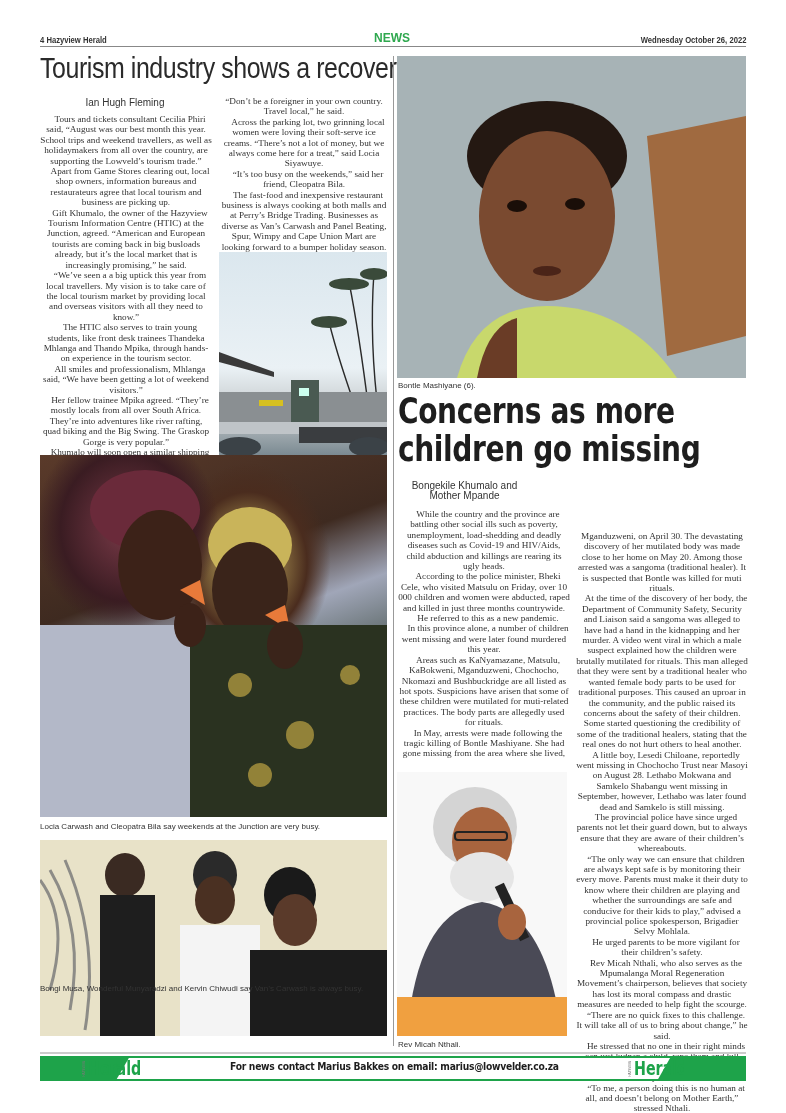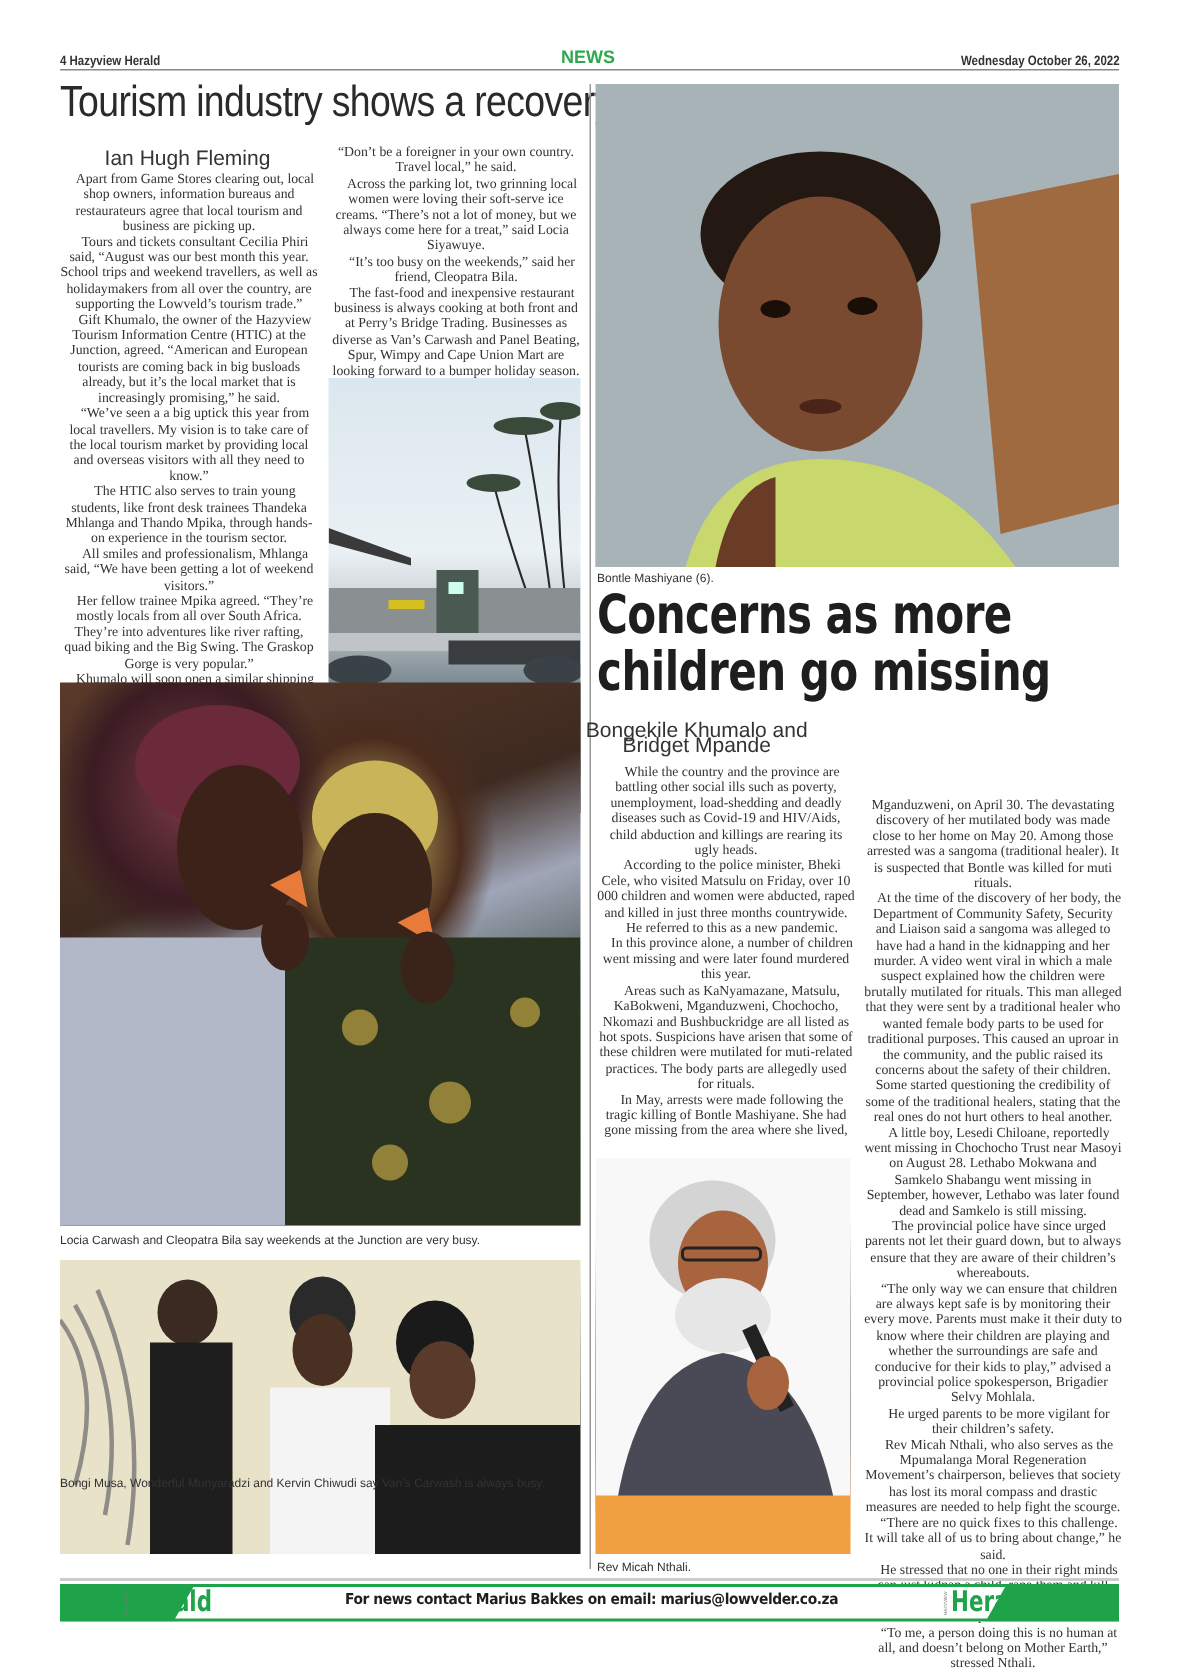--- a/index.html
+++ b/index.html
@@ -11,21 +11,21 @@
   
   .hdr-left { left: 40px; top: 35px; font-family: "Liberation Sans", sans-serif; font-weight: bold; font-size: 9px; color: #333; transform: scaleX(0.85); transform-origin: left; }
   .hdr-center { left: 374px; top: 31px; font-family: "Liberation Sans", sans-serif; font-weight: bold; font-size: 12px; color: #2fa84f; }
   .hdr-right { right: 40px; top: 35px; font-family: "Liberation Sans", sans-serif; font-weight: bold; font-size: 9px; color: #333; transform: scaleX(0.85); transform-origin: right; }
   .hdr-rule { left: 40px; top: 46px; width: 706px; height: 1px; background: #888; }
 
   
   .h1 { left: 40px; top: 52px; font-family: "Liberation Sans", sans-serif; font-size: 29px; color: #2a2a2a; letter-spacing: -0.5px; transform: scaleX(0.86); transform-origin: left; white-space: nowrap; }
   .vrule { left: 393px; top: 56px; width: 1px; height: 990px; background: #999; }
 
-  .byline { font-family: "Liberation Sans", sans-serif; font-size: 14px; color: #333; text-align: center; }
+  .byline { font-family: "Liberation Sans", sans-serif; font-size: 10px; color: #333; text-align: center; }
 
   .col { font-size: 9.2px; line-height: 10.4px; color: #333; text-align: center; }
   .col p { text-indent: 8px; }
   .col p.noind { text-indent: 0; }
 
   .caption { font-family: "Liberation Sans", sans-serif; font-size: 8px; color: #333; line-height: 10px; }
 
   
   .photo { overflow: hidden; }
   .ph-girl { left: 397px; top: 56px; width: 349px; height: 322px;
@@ -67,35 +67,35 @@
 <div class="abs hdr-center">NEWS</div>
 <div class="abs hdr-right">Wednesday October 26, 2022</div>
 <div class="abs hdr-rule"></div>
 
 <div class="abs h1">Tourism industry shows a recovery</div>
 <div class="abs vrule"></div>
 
 <div class="abs byline" style="left:40px; top:97px; width:170px;">Ian Hugh Fleming</div>
 
 <div class="abs col" style="left:40px; top:114px; width:172px;">
+  <p>Tours and tickets consultant Cecilia Phiri said, “August was our best month this year. School trips and weekend travellers, as well as holidaymakers from all over the country, are supporting the Lowveld’s tourism trade.”</p>
   <p>Apart from Game Stores clearing out, local shop owners, information bureaus and restaurateurs agree that local tourism and business are picking up.</p>
-  <p>Tours and tickets consultant Cecilia Phiri said, “August was our best month this year. School trips and weekend travellers, as well as holidaymakers from all over the country, are supporting the Lowveld’s tourism trade.”</p>
   <p>Gift Khumalo, the owner of the Hazyview Tourism Information Centre (HTIC) at the Junction, agreed. “American and European tourists are coming back in big busloads already, but it’s the local market that is increasingly promising,” he said.</p>
   <p>“We’ve seen a a big uptick this year from local travellers. My vision is to take care of the local tourism market by providing local and overseas visitors with all they need to know.”</p>
   <p>The HTIC also serves to train young students, like front desk trainees Thandeka Mhlanga and Thando Mpika, through hands-on experience in the tourism sector.</p>
   <p>All smiles and professionalism, Mhlanga said, “We have been getting a lot of weekend visitors.”</p>
   <p>Her fellow trainee Mpika agreed. “They’re mostly locals from all over South Africa. They’re into adventures like river rafting, quad biking and the Big Swing. The Graskop Gorge is very popular.”</p>
   <p>Khumalo will soon open a similar shipping container information centre at a top Sowetan mall.</p>
 </div>
 
 <div class="abs col" style="left:219px; top:96px; width:170px;">
   <p class="noind">“Don’t be a foreigner in your own country. Travel local,” he said.</p>
   <p>Across the parking lot, two grinning local women were loving their soft-serve ice creams. “There’s not a lot of money, but we always come here for a treat,” said Locia Siyawuye.</p>
   <p>“It’s too busy on the weekends,” said her friend, Cleopatra Bila.</p>
-  <p>The fast-food and inexpensive restaurant business is always cooking at both front and at Perry’s Bridge Trading. Businesses as diverse as Van’s Carwash and Panel Beating, Spur, Wimpy and Cape Union Mart are looking forward to a bumper holiday season.</p>
+  <p>The fast-food and inexpensive restaurant business is always cooking at both malls and at Perry’s Bridge Trading. Businesses as diverse as Van’s Carwash and Panel Beating, Spur, Wimpy and Cape Union Mart are looking forward to a bumper holiday season.</p>
 </div>
 
 <div class="abs photo ph-mall">
   <svg width="168" height="290" viewBox="0 0 168 290">
     <g stroke="#2a2a2a" stroke-width="1.4" fill="none">
       <path d="M150 160 Q140 80 130 30"></path>
         <path d="M160 165 Q150 90 155 20"></path>
         <path d="M140 165 Q120 110 110 70"></path>
     </g>
     <g fill="#3a4a3a">
@@ -176,21 +176,21 @@
 </div>
 <div class="abs caption" style="left:398px; top:381px; width:200px;">Bontle Mashiyane (6).</div>
 
 <div class="abs h2">
   <div>Concerns as more</div>
   <div>children go missing</div>
 </div>
 
 <div class="abs byline" style="left:377px; top:481px; width:175px; line-height:10px;">
   <div>Bongekile Khumalo and</div>
-  <div>Bridget Mpande</div>
+  <div>Mother Mpande</div>
 </div>
 
 <div class="abs col" style="left:398px; top:509px; width:172px;">
   <p>While the country and the province are battling other social ills such as poverty, unemployment, load-shedding and deadly diseases such as Covid-19 and HIV/Aids, child abduction and killings are rearing its ugly heads.</p>
   <p>According to the police minister, Bheki Cele, who visited Matsulu on Friday, over 10 000 children and women were abducted, raped and killed in just three months countrywide.</p>
   <p>He referred to this as a new pandemic.</p>
   <p>In this province alone, a number of children went missing and were later found murdered this year.</p>
   <p>Areas such as KaNyamazane, Matsulu, KaBokweni, Mganduzweni, Chochocho, Nkomazi and Bushbuckridge are all listed as hot spots. Suspicions have arisen that some of these children were mutilated for muti-related practices. The body parts are allegedly used for rituals.</p>
   <p>In May, arrests were made following the tragic killing of Bontle Mashiyane. She had gone missing from the area where she lived,</p>
 </div>

